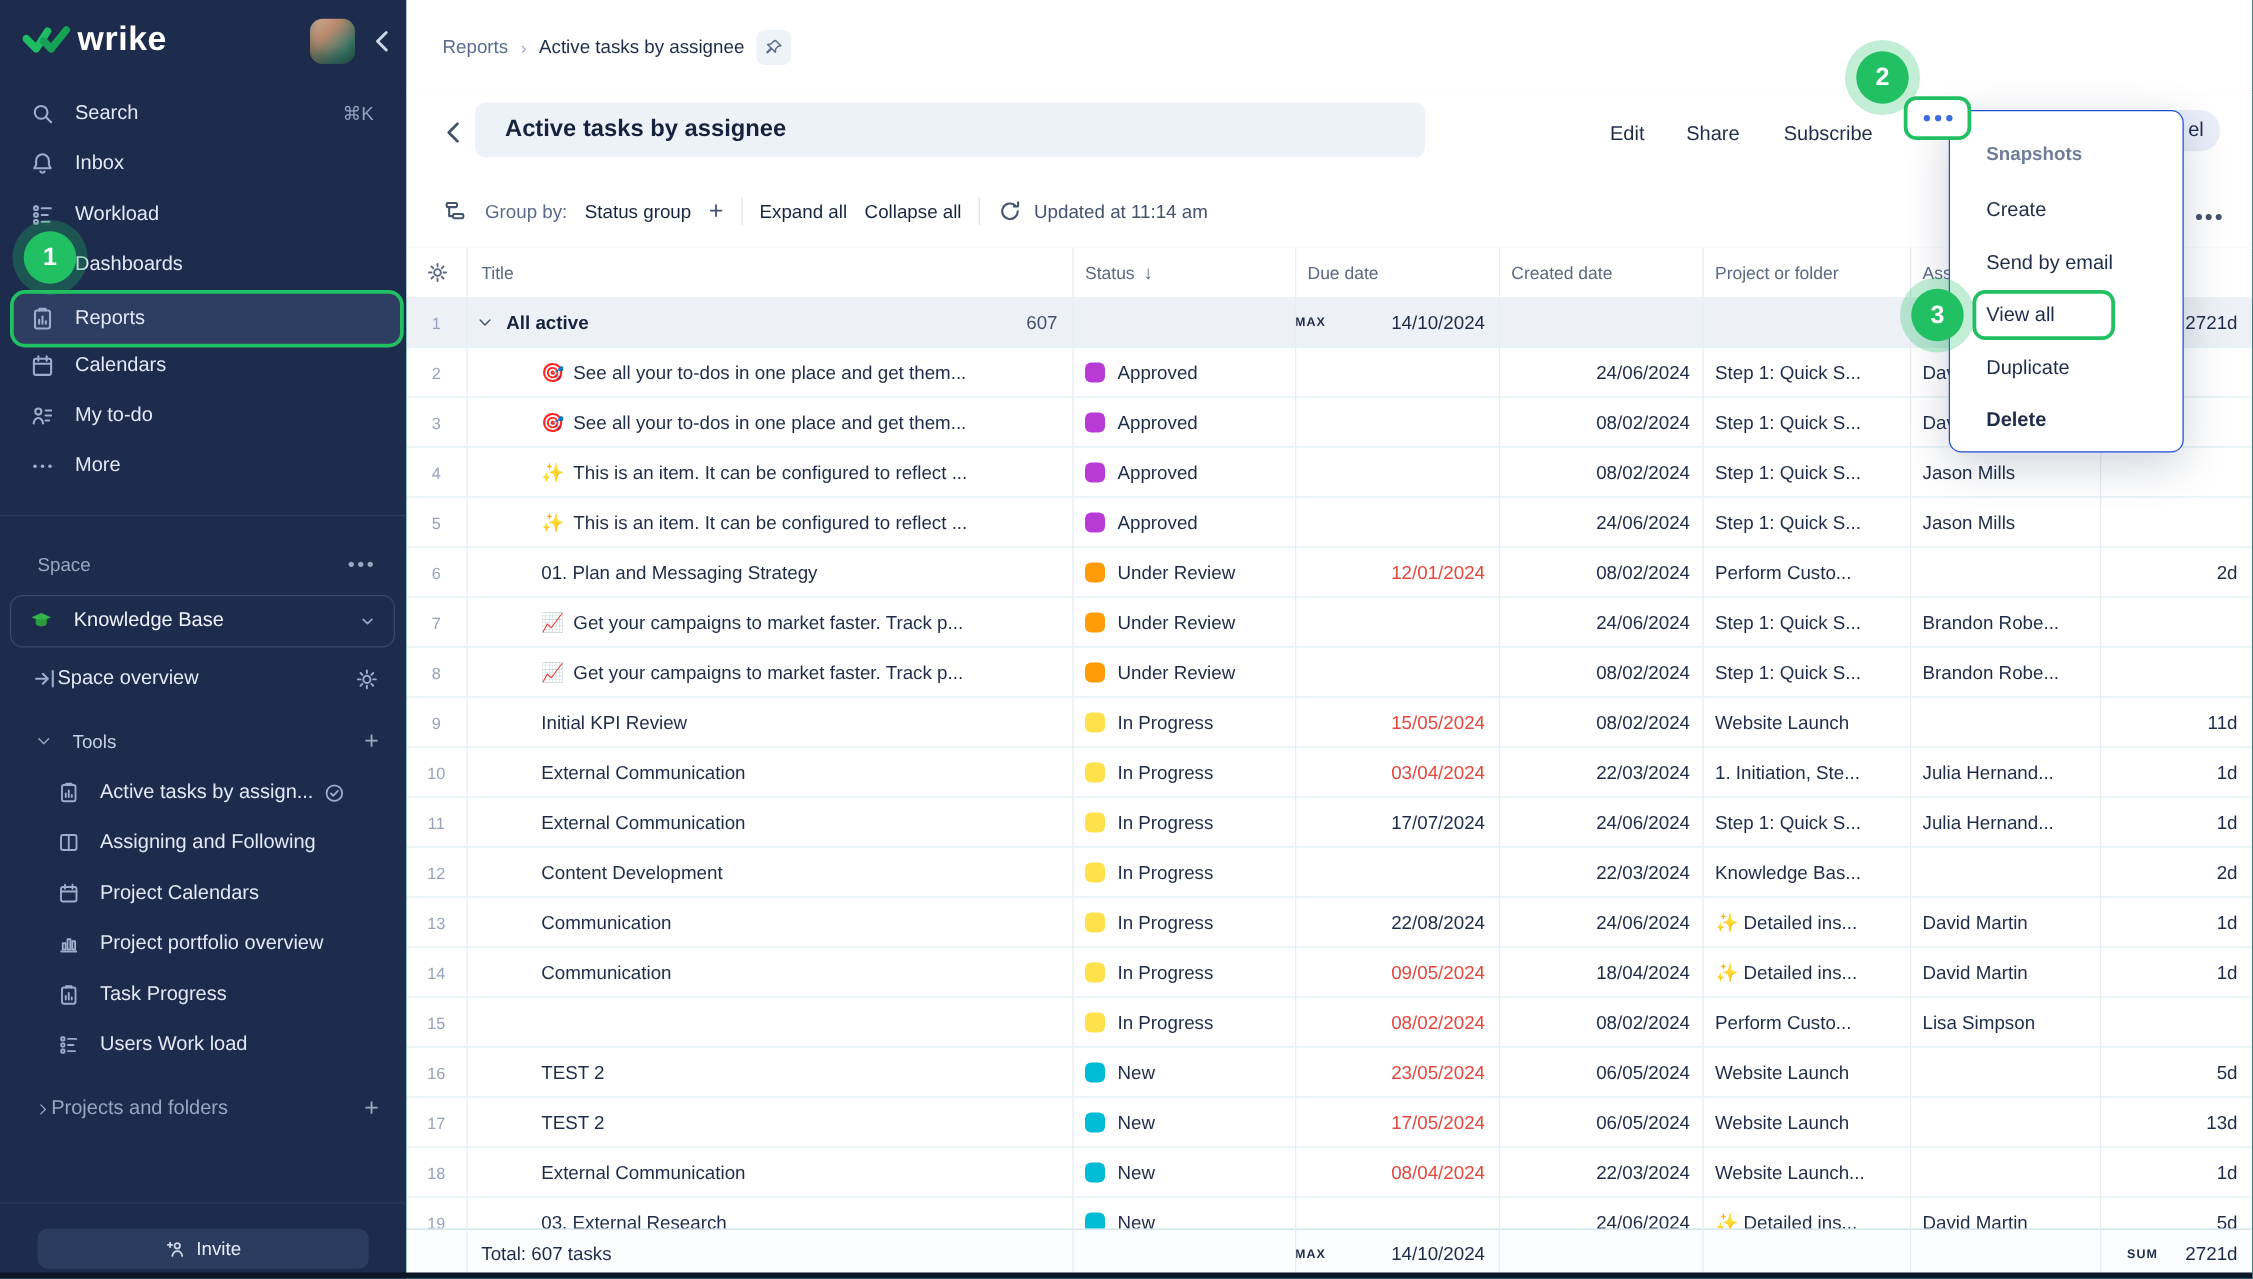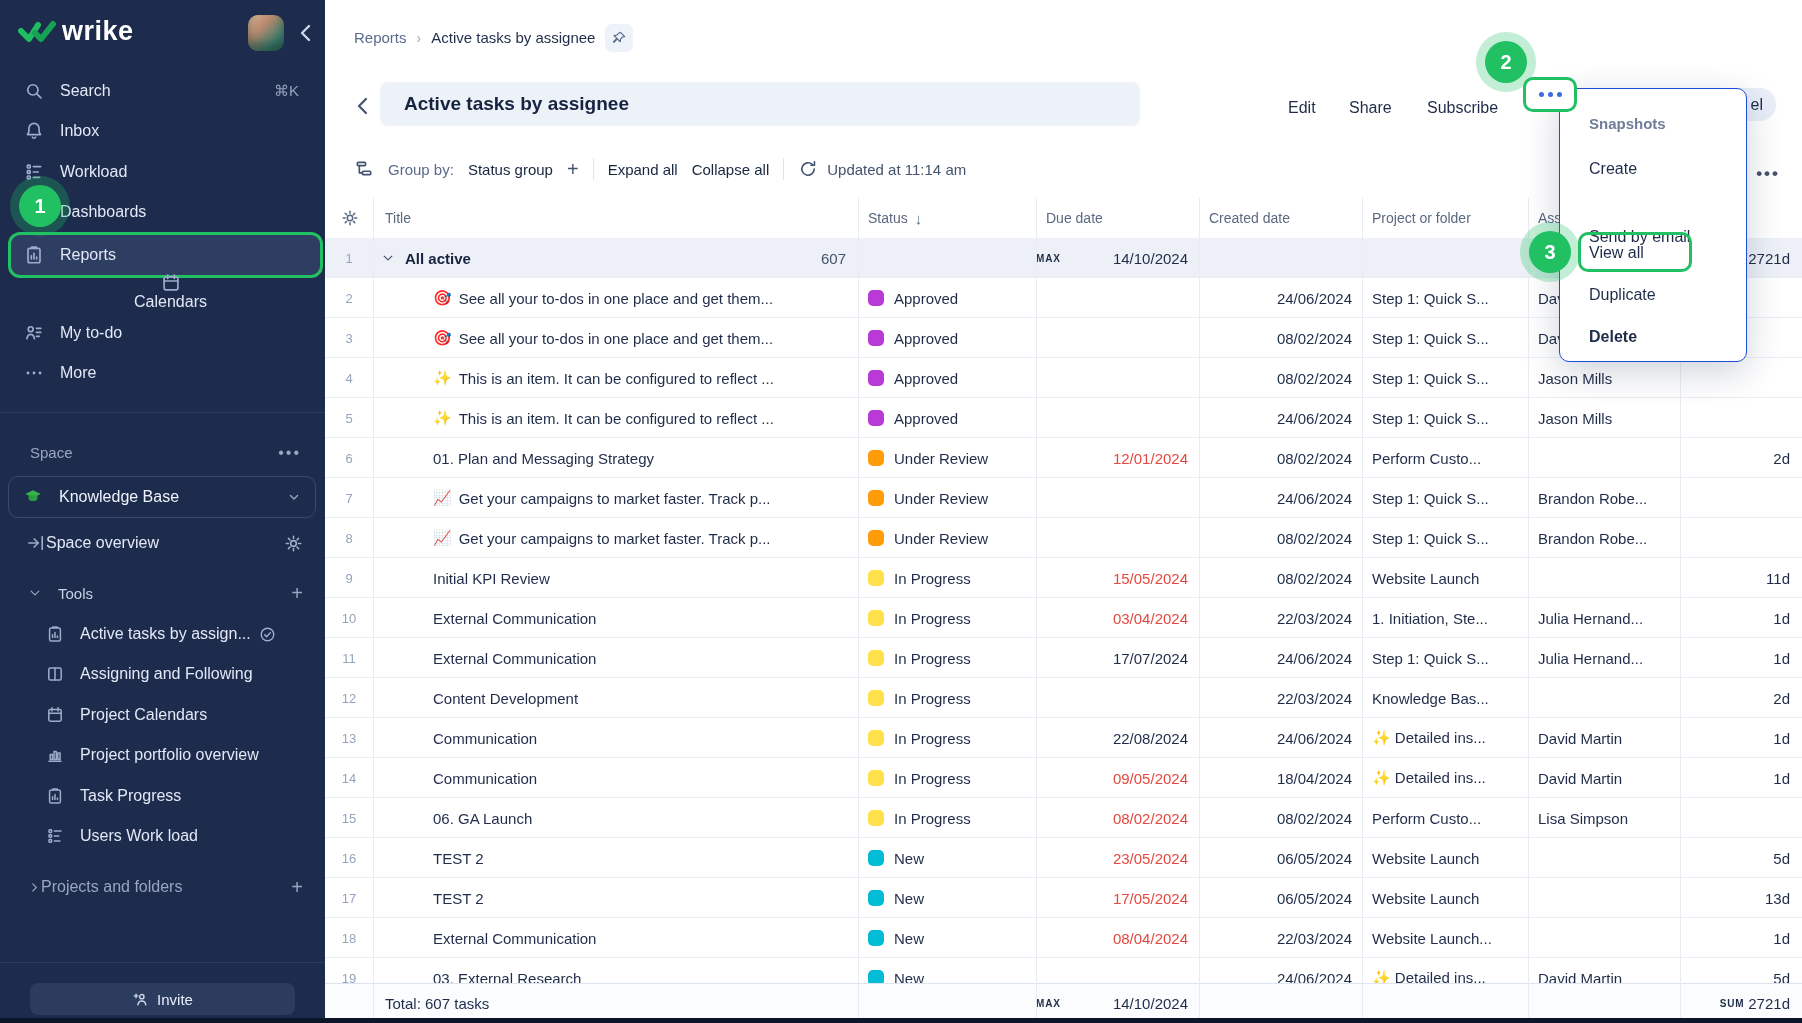--- a/index.html
+++ b/index.html
@@ -89,21 +89,21 @@
   .c-due.overdue{color:#e5483f;}
   .c-due.tagged{justify-content:space-between;}
   .tag{font-size:10px;font-weight:bold;letter-spacing:.8px;color:#1f2c49;}
   .c-created{left:874px;width:153px;justify-content:flex-end;}
   .c-project{left:1047px;width:166px;}
   .c-assignee{left:1213px;width:150px;}
   .c-duration{left:1355px;width:110px;justify-content:flex-end;}
   #tfooter{position:absolute;left:325px;top:983px;right:0;height:38px;background:#fafcfe;border-top:1px solid #dce4ee;z-index:4;}
   .f-total{position:absolute;left:60px;top:0;height:38px;display:flex;align-items:center;font-size:15px;color:#1f2c49;}
   .f-due{position:absolute;left:711px;width:152px;top:0;height:38px;display:flex;align-items:center;justify-content:space-between;font-size:15px;}
-  .f-sum{position:absolute;left:1355px;width:110px;top:0;height:38px;display:flex;align-items:center;justify-content:flex-end;font-size:15px;gap:4px;}
+  .f-sum{position:absolute;left:1355px;width:110px;top:0;height:38px;display:flex;align-items:center;justify-content:flex-end;font-size:15px;gap:22px;}
   #bottomstrip{position:absolute;left:0;bottom:0;width:1802px;height:5px;background:#0c1628;z-index:30;}
   
   #menu{position:absolute;left:1559px;top:88px;width:188px;height:274px;background:#fff;border-radius:10px;
         border:1px solid #1d4ed8;box-shadow:0 10px 36px rgba(15,30,70,.2);z-index:20;box-sizing:border-box;}
   .mitem{position:absolute;left:0;width:188px;height:32px;display:flex;align-items:center;}
   .mitem span{margin-left:29px;font-size:16px;color:#1f2c49;}
   .mhead span{font-size:15px;font-weight:bold;color:#6f7d98;}
   #viewall-ring{position:absolute;left:1578px;top:232px;width:114px;height:40px;border:3px solid #21c063;
                 border-radius:10px;z-index:21;box-sizing:border-box;}
   svg{display:block;}
@@ -177,21 +177,21 @@
         <div class="snav sel" style="top: 232px;">
           <span class="sicon">
             <svg width="100%" height="100%" viewBox="0 0 18 18">
               <rect x="3.6" y="3" width="10.8" height="13" rx="1.6" stroke="currentColor" stroke-width="1.5" fill="none" stroke-linecap="round" stroke-linejoin="round"></rect>
               <path d="M6.8 3V1.9h4.4V3" stroke="currentColor" stroke-width="1.5" fill="none" stroke-linecap="round" stroke-linejoin="round"></path>
               <path d="M6.6 12.6v-2.8M9 12.6V7.4M11.4 12.6v-1.7" stroke="currentColor" stroke-width="1.5" fill="none" stroke-linecap="round" stroke-linejoin="round"></path>
             </svg>
           </span>
           <span class="slabel">Reports</span>
         </div>
-        <div class="snav" style="top: 273px; flex-direction: column;">
+        <div class="snav" style="top: 273px;">
           <span class="sicon">
             <svg width="100%" height="100%" viewBox="0 0 18 18">
               <rect x="2.8" y="3.6" width="12.4" height="11.6" rx="1.6" stroke="currentColor" stroke-width="1.5" fill="none" stroke-linecap="round" stroke-linejoin="round"></rect>
               <path d="M2.8 7.2h12.4M6 1.8v3.2M12 1.8v3.2" stroke="currentColor" stroke-width="1.5" fill="none" stroke-linecap="round" stroke-linejoin="round"></path>
             </svg>
           </span>
           <span class="slabel">Calendars</span>
         </div>
         <div class="snav" style="top: 313px;">
           <span class="sicon">
@@ -646,23 +646,20 @@
           <span>In Progress</span>
         </div>
         <div class="cell c-due overdue">09/05/2024</div>
         <div class="cell c-created">18/04/2024</div>
         <div class="cell c-project">✨ Detailed ins...</div>
         <div class="cell c-assignee">David Martin</div>
         <div class="cell c-duration">1d</div>
       </div>
       <div class="trow" style="top: 560px;">
         <div class="cell c-num">15</div>
-        <div class="cell c-title">
-          <span>06. GA Launch</span>
-        </div>
         <div class="cell c-status">
           <span class="chip" style="background:#ffe14c"></span>
           <span>In Progress</span>
         </div>
         <div class="cell c-due overdue">08/02/2024</div>
         <div class="cell c-created">08/02/2024</div>
         <div class="cell c-project">Perform Custo...</div>
         <div class="cell c-assignee">Lisa Simpson</div>
       </div>
       <div class="trow" style="top: 600px;">
@@ -735,21 +732,21 @@
     </div>
   </div>
 
   <div id="menu">
       <div class="mitem mhead" style="top: 18px;">
         <span>Snapshots</span>
       </div>
       <div class="mitem" style="top: 64px;">
         <span>Create</span>
       </div>
-      <div class="mitem" style="top: 106px; margin-top: 26px;">
+      <div class="mitem" style="top: 106px;">
         <span>Send by email</span>
       </div>
       <div class="mitem" style="top: 148px;">
         <span>View all</span>
       </div>
       <div class="mitem" style="top: 190px;">
         <span>Duplicate</span>
       </div>
       <div class="mitem" style="top: 232px; font-weight: bold;">
         <span>Delete</span>

